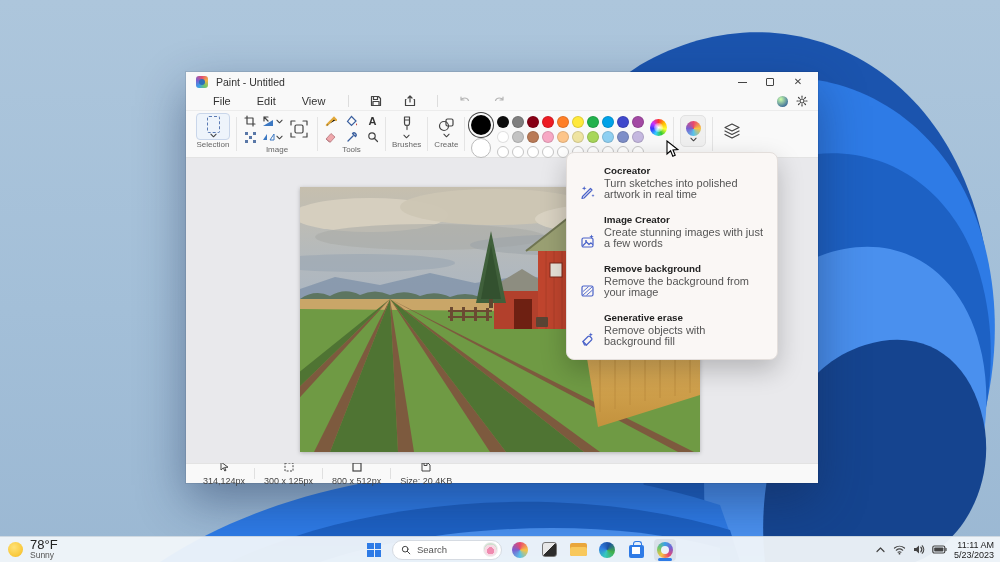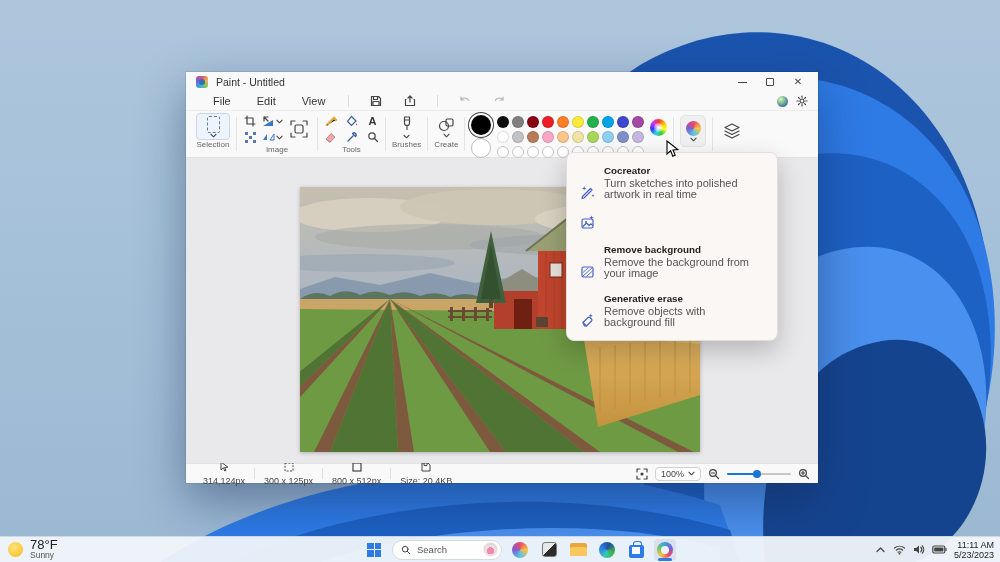--- a/index.html
+++ b/index.html
@@ -471,44 +471,20 @@
           </svg>
         <span>800 x 512px</span>
       </div>
       <div class="sb-sep"></div>
       <div class="sb-item">
         <svg width="10" height="10" viewBox="0 0 10 10">
             <path d="M1 1 h6 l2 2 v6 h-8 Z M3 1 v2.5 h3 V1" fill="none" stroke="#444" stroke-width="1"></path>
           </svg>
         <span>Size: 20.4KB</span>
       </div>
-      <div class="sb-right">
-        <svg width="12" height="12" viewBox="0 0 12 12">
-            <path class="icon-stroke" d="M1 4 V1 h3 M8 1 h3 v3 M11 8 v3 h-3 M4 11 H1 V8"></path>
-            <circle cx="6" cy="6" r="1.6" fill="#444"></circle>
-          </svg>
-        <div class="zoom-select">
-          <span>100%</span>
-          <svg class="chev" viewBox="0 0 8 5">
-              <path d="M1 1 L4 4 L7 1" class="icon-stroke"></path>
-            </svg>
-        </div>
-        <svg width="12" height="12" viewBox="0 0 12 12">
-            <circle cx="5" cy="5" r="3.4" class="icon-stroke"></circle>
-            <path d="M3.4 5 h3.2 M7.6 7.6 L10.5 10.5" class="icon-stroke"></path>
-          </svg>
-        <div class="slider">
-            <div class="fill"></div>
-            <div class="thumb"></div>
-          </div>
-        <svg width="12" height="12" viewBox="0 0 12 12">
-            <circle cx="5" cy="5" r="3.4" class="icon-stroke"></circle>
-            <path d="M3.4 5 h3.2 M5 3.4 v3.2 M7.6 7.6 L10.5 10.5" class="icon-stroke"></path>
-          </svg>
-      </div>
     </div>
   </div>
 
   <div class="flyout">
     <div class="fly-item">
       <svg class="fly-ico" viewBox="0 0 15 15">
         <path class="blue-stroke" d="M4 13 L12 5 L10.5 3.5 L2.5 11.5 L2 13.3 Z"></path>
         <path d="M4.2 1 l0.6 1.7 1.7 0.6 -1.7 0.6 -0.6 1.7 -0.6 -1.7 -1.7 -0.6 1.7 -0.6 Z" fill="#4a63c9"></path>
         <path d="M13 9 l0.45 1.2 1.2 0.45 -1.2 0.45 -0.45 1.2 -0.45 -1.2 -1.2 -0.45 1.2 -0.45 Z" fill="#4a63c9"></path>
       </svg>
@@ -517,20 +493,24 @@
         <div class="fly-desc">Turn sketches into polished artwork in real time</div>
       </div>
     </div>
     <div class="fly-item">
       <svg class="fly-ico" viewBox="0 0 15 15">
         <rect x="2" y="4" width="11" height="9" rx="1.5" class="blue-stroke"></rect>
         <path class="blue-stroke" d="M3 11.5 L6.5 8 L9 10.5 L11 8.8 L12.5 10.3"></path>
         <circle cx="6" cy="7" r="1" fill="#4a63c9"></circle>
         <path d="M11.5 0.5 l0.6 1.6 1.6 0.6 -1.6 0.6 -0.6 1.6 -0.6 -1.6 -1.6 -0.6 1.6 -0.6 Z" fill="#4a63c9"></path>
       </svg>
+      <div>
+        <div class="fly-title">Image Creator</div>
+        <div class="fly-desc">Create stunning images with just a few words</div>
+      </div>
     </div>
     <div class="fly-item">
       <svg class="fly-ico" viewBox="0 0 15 15">
         <rect x="2" y="3" width="11" height="10" rx="1.5" class="blue-stroke"></rect>
         <path d="M3 12 l9 -8 M3 8.5 l5.5 -4.8 M6.5 12.3 l6 -5.3" stroke="#4a63c9" stroke-width="0.9"></path>
       </svg>
       <div>
         <div class="fly-title">Remove background</div>
         <div class="fly-desc">Remove the background from your image</div>
       </div>

